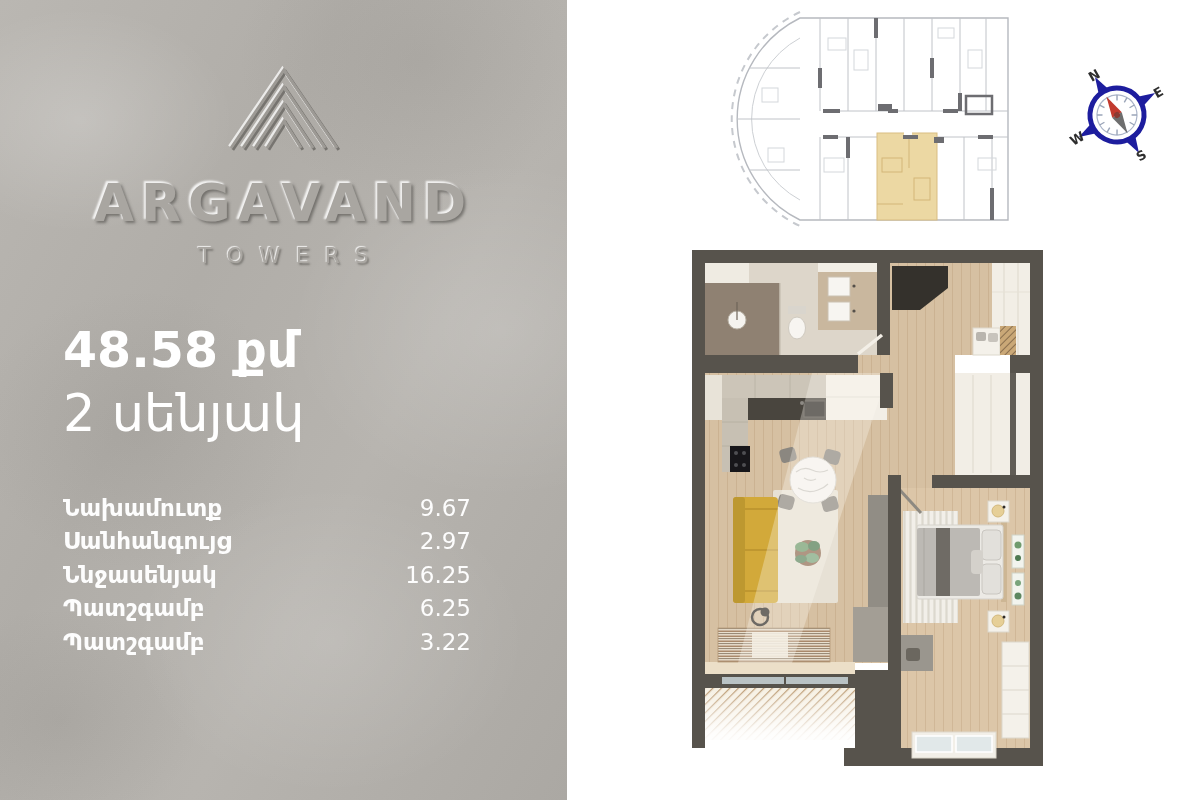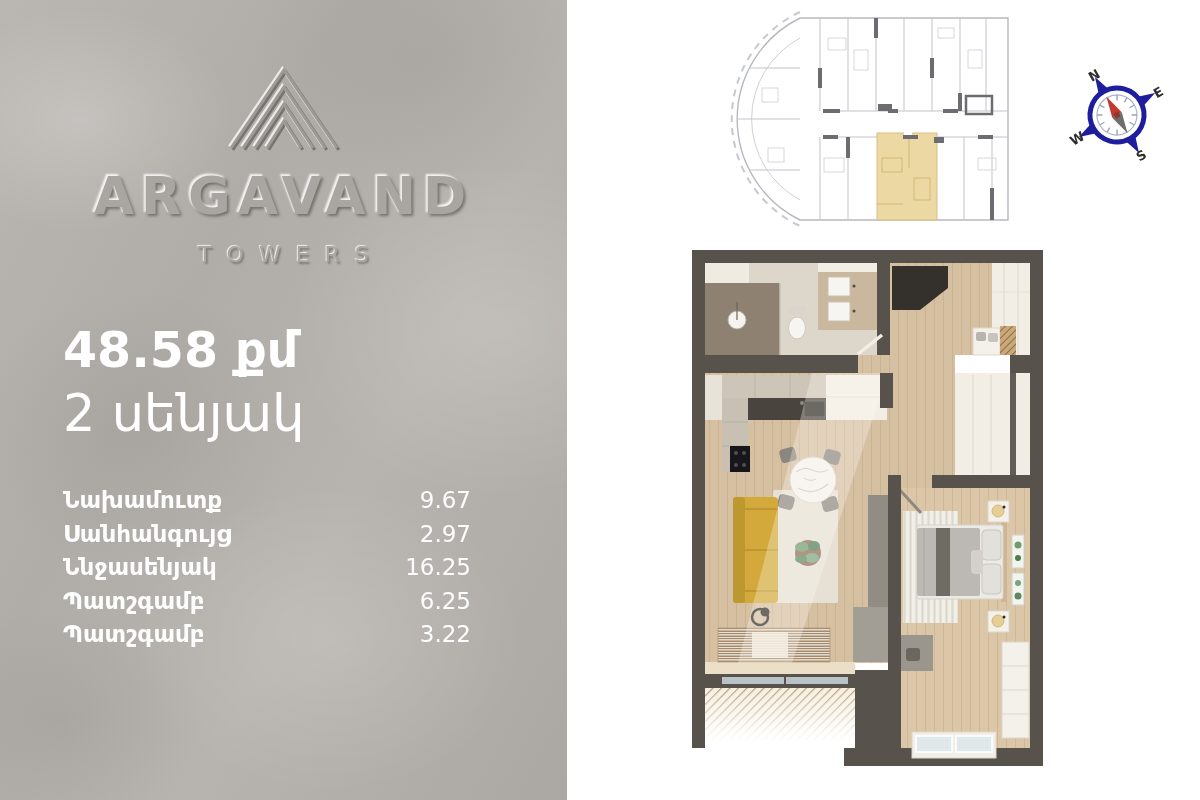--- a/index.html
+++ b/index.html
@@ -10,29 +10,29 @@
     background:
       radial-gradient(220px 160px at 80px 120px, rgba(255,255,255,.20), rgba(255,255,255,0) 70%),
       radial-gradient(260px 200px at 420px 60px,  rgba(120,117,112,.14), rgba(120,117,112,0) 70%),
       radial-gradient(300px 240px at 500px 330px, rgba(255,255,255,.16), rgba(255,255,255,0) 70%),
       radial-gradient(240px 200px at 140px 430px, rgba(108,105,100,.12), rgba(108,105,100,0) 70%),
       radial-gradient(280px 220px at 330px 640px, rgba(255,255,255,.14), rgba(255,255,255,0) 70%),
       radial-gradient(200px 160px at 60px 720px,  rgba(110,107,102,.13), rgba(110,107,102,0) 70%),
       linear-gradient(118deg,#bab7b2 0%,#b0ada8 35%,#b7b4af 62%,#aba8a3 100%);}
   .logo-wrap{position:absolute;left:0;top:60px;width:567px;text-align:center;}
   .logo-mark{display:inline-block;}
-  .logo-name{margin-top:6px;font-size:52px;font-weight:bold;letter-spacing:7px;color:#a9a6a1;
+  .logo-name{margin-top:13px;font-size:52px;font-weight:bold;letter-spacing:7px;color:#a9a6a1;
     text-shadow:-2px -2px 2px rgba(255,255,255,.85), 2px 2px 3px rgba(64,62,58,.55);}
-  .logo-sub{margin-top:16px;font-size:22px;font-weight:normal;letter-spacing:15px;color:#aaa7a2;
+  .logo-sub{margin-top:10px;font-size:22px;font-weight:normal;letter-spacing:15px;color:#aaa7a2;
     text-shadow:-1px -1px 1px rgba(255,255,255,.8), 1.5px 1.5px 2px rgba(64,62,58,.5);
     padding-left:15px;}
   .unit-area{position:absolute;left:63px;top:322px;font-size:49px;font-weight:bold;color:#ffffff;}
   .unit-rooms{position:absolute;left:63px;top:384px;font-size:51px;font-weight:normal;color:#ffffff;}
   .room-table{position:absolute;left:63px;top:487px;width:408px;}
-  .room-row{display:flex;justify-content:space-between;align-items:flex-start;height:33.6px;gap:8px;}
+  .room-row{display:flex;justify-content:space-between;align-items:flex-end;height:33.6px;gap:8px;}
   .room-label{font-size:23px;font-weight:bold;color:#fdfdfd;}
   .room-value{font-size:23px;font-weight:normal;color:#fdfdfd;}
   
   .mini-plan{position:absolute;left:728px;top:8px;}
   .compass{position:absolute;left:1060px;top:58px;}
   .main-plan{position:absolute;left:692px;top:250px;}
 </style>
 </head>
 <body>
 

